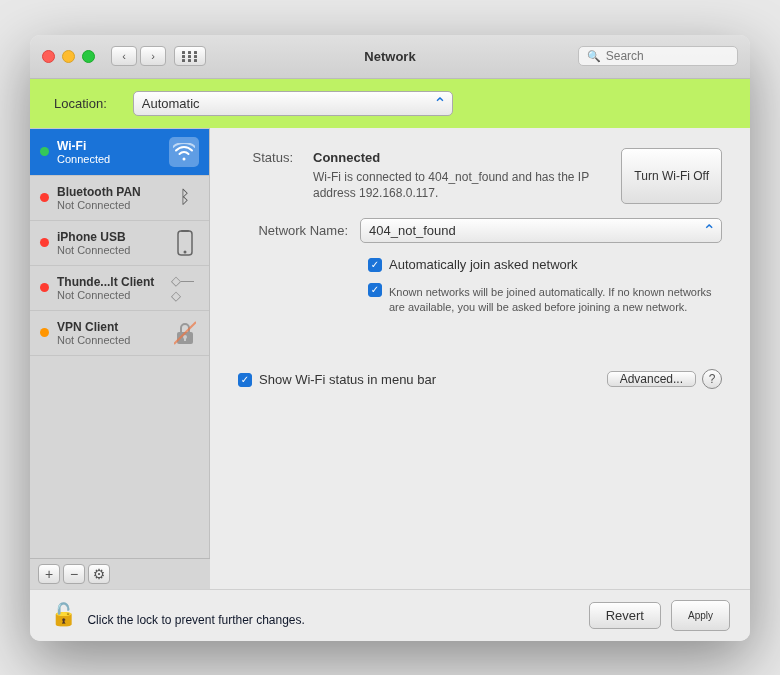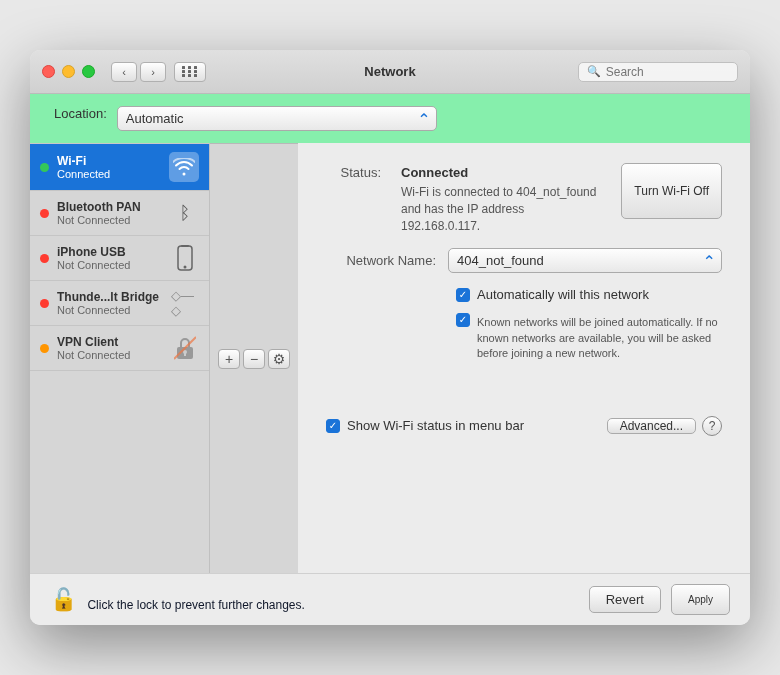--- a/index.html
+++ b/index.html
@@ -105,24 +105,24 @@
     .search-input {
       border: none;
       background: transparent;
       font-size: 12px;
       color: #666;
       outline: none;
       width: 100%;
     }
     .location-bar {
       display: flex;
-      align-items: flex-start;
+      align-items: center;
       padding: 12px 24px;
-      gap: 10px;
-      background: #86efac;
+      gap: 26px;
+      background: #bef264;
     }
     .location-label {
       font-size: 13px;
       color: #333;
     }
     .location-select-wrapper {
       position: relative;
       flex: 1;
       max-width: 320px;
     }
@@ -398,21 +398,21 @@
       border: 1px solid #aaa;
       border-radius: 5px;
       padding: 9px 16px;
       font-size: 10px;
       cursor: pointer;
       color: #333;
     }
     .sidebar-wrapper {
       position: relative;
       display: flex;
-      flex-direction: row;
+      flex-direction: column;
       justify-content: center;
     }
     .sidebar-items {
       flex: 1;
     }
     .sidebar-controls {
       display: flex;
       align-items: center;
       padding: 5px 8px;
       gap: 3px;
@@ -508,21 +508,21 @@
                 <rect x="1" y="1" width="14" height="24" rx="3" fill="none" stroke="#666" stroke-width="1.5"></rect>
                 <rect x="4" y="0" width="8" height="2" rx="1" fill="#666"></rect>
                 <circle cx="8" cy="22" r="1.5" fill="#666"></circle>
               </svg>
             </div>
           </div>
 
           <div class="sidebar-item">
             <div class="status-dot dot-red"></div>
             <div class="item-text">
-              <div class="item-name">Thunde...lt Bridge</div>
+              <div class="item-name">Thunde...lt Client</div>
               <div class="item-status">Not Connected</div>
             </div>
             <div class="item-icon" style="color:#888; font-size:13px;">◇—◇</div>
           </div>
 
           <div class="sidebar-item">
             <div class="status-dot dot-yellow"></div>
             <div class="item-text">
               <div class="item-name">VPN Client</div>
               <div class="item-status">Not Connected</div>
@@ -566,21 +566,21 @@
           </select>
           <span class="select-arrow">⌃</span>
         </div>
       </div>
 
       <div class="checkboxes">
         <div class="checkbox-row">
           <div class="cb">
             <span class="cb-check">✓</span>
           </div>
-          <span class="cb-text">Automatically will this network</span>
+          <span class="cb-text">Automatically join asked network</span>
         </div>
         <div class="checkbox-row">
           <div class="cb">
             <span class="cb-check">✓</span>
           </div>
           <div>
             <div class="cb-desc">Known networks will be joined automatically. If no known networks are available, you will be asked before joining a new network.</div>
           </div>
         </div>
       </div>

